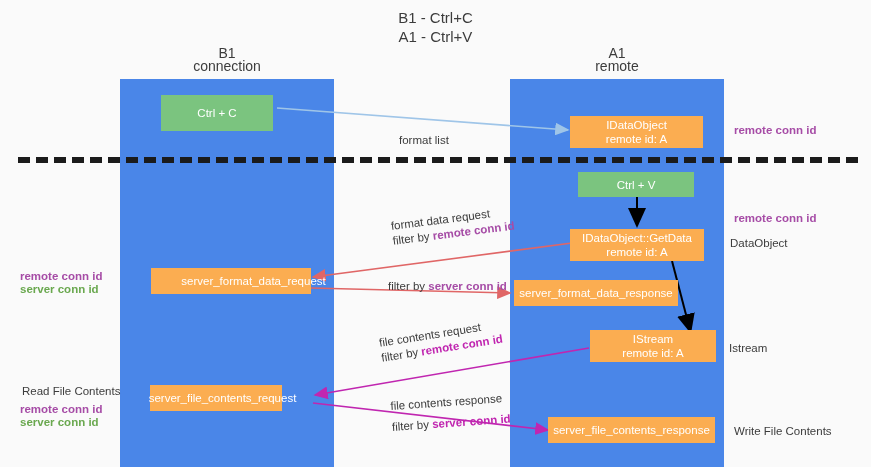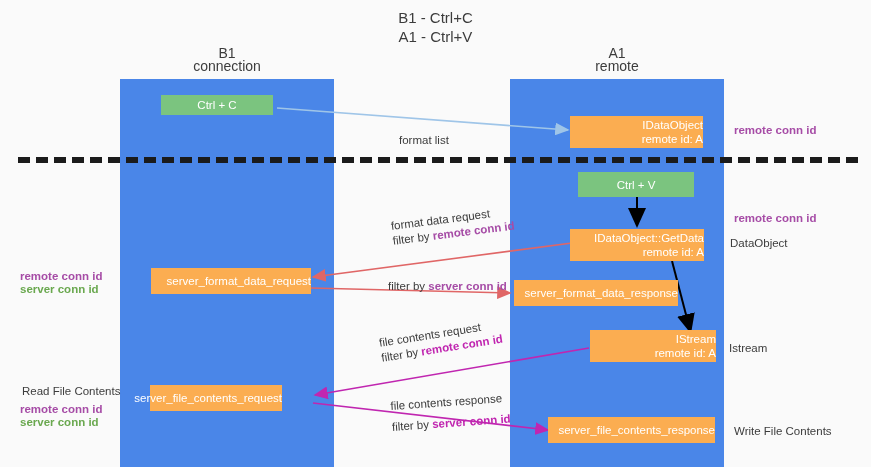--- a/index.html
+++ b/index.html
@@ -63,21 +63,21 @@
     flex-direction: column;
     align-items: center;
     justify-content: center;
     color: #ffffff;
     font-size: 11.5px;
     line-height: 14px;
     text-align: center;
     z-index: 5;
   }
   .node.green { background: #7bc47f; }
-  .node.orange { background: #fbad51; align-items: flex-end; }
+  .node.orange { background: #fbad51; }
 
   
   .side-label {
     position: absolute;
     font-size: 11.5px;
     line-height: 14px;
     color: #3c3c3c;
     white-space: nowrap;
     z-index: 6;
   }
@@ -153,21 +153,21 @@
 
     <path d="M672,261 L690,330" stroke="#000000" stroke-width="2" fill="none" marker-end="url(#ah-blk)"></path>
 
     <path d="M589,348 L315,395" stroke="#c026b0" stroke-width="1.6" fill="none" marker-end="url(#ah-mag)"></path>
 
     <path d="M313,403 L548,430" stroke="#c026b0" stroke-width="1.6" fill="none" marker-end="url(#ah-mag)"></path>
   </svg>
 
   <div id="sep"></div>
 
-  <div class="node green" style="left:161px; top:95px; width:112px; height:20px;">
+  <div class="node green" style="left:161px; top:95px; width:112px; height:36px;">
     <span>Ctrl + C</span>
   </div>
 
   <div class="node orange" style="left:570px; top:116px; width:133px; height:32px;">
     <span>IDataObject</span>
     <span>remote id: A</span>
   </div>
 
   <div class="node green" style="left:578px; top:172px; width:116px; height:25px;">
     <span>Ctrl + V</span>

